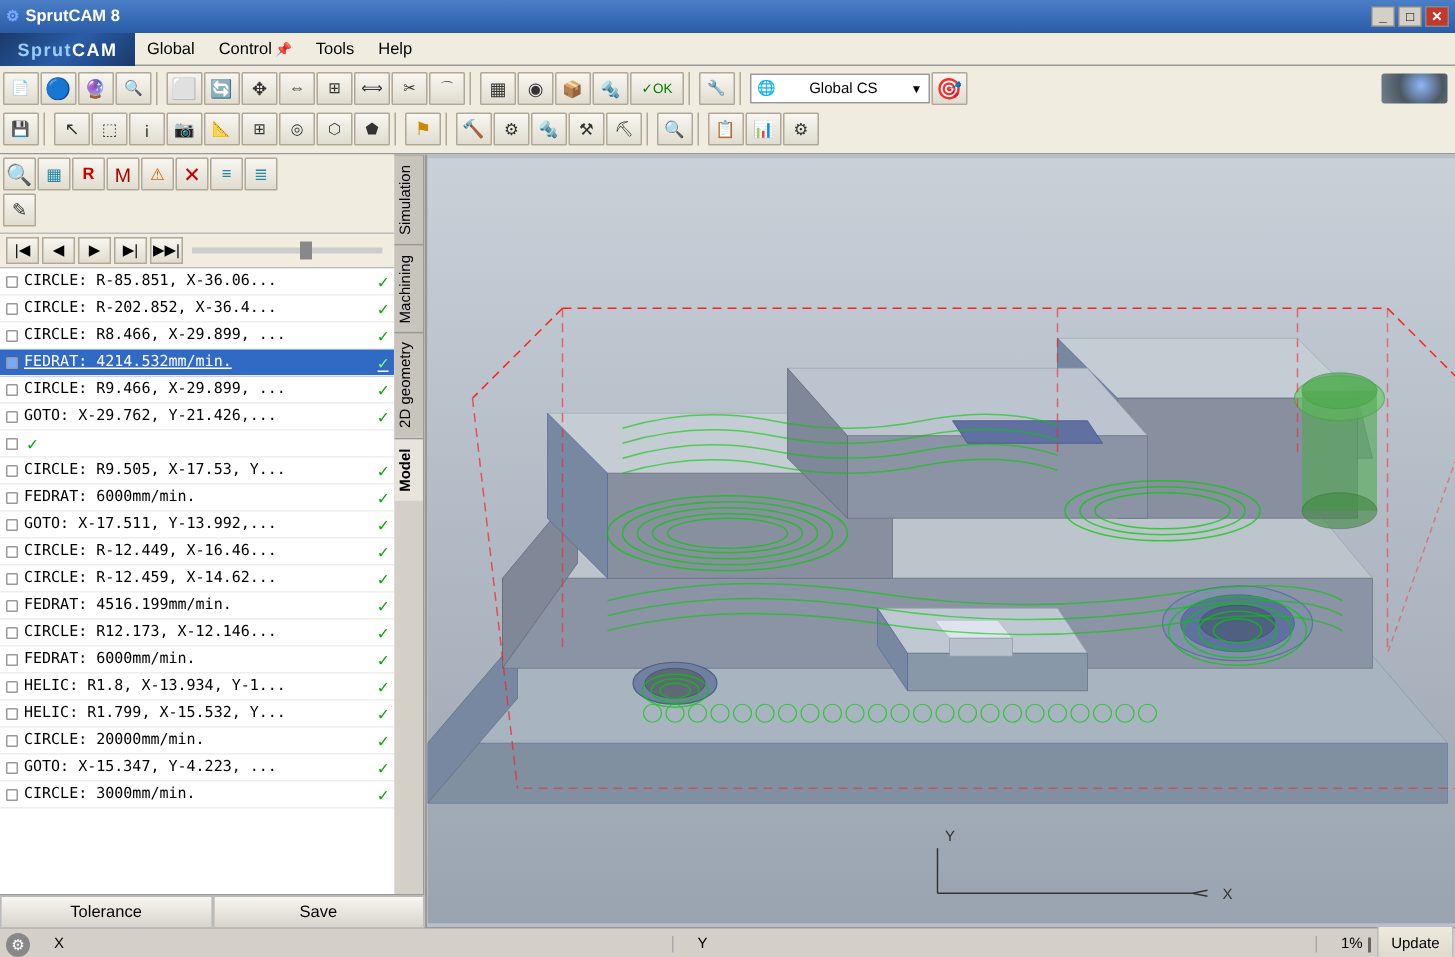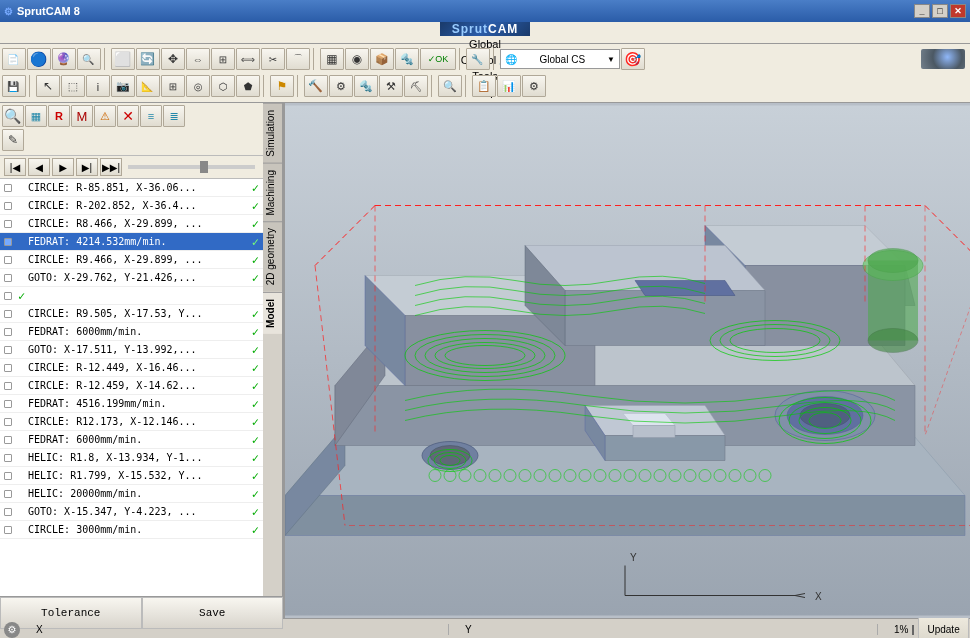--- a/index.html
+++ b/index.html
@@ -30,21 +30,20 @@
     }
     .title-btn.close { background: #c0392b; color: white; }
 
     
     .menu-bar {
       height: 22px;
       background: #f0ece0;
       display: flex;
       align-items: center;
       border-bottom: 1px solid #999;
-      flex-direction: column;
     }
     .menu-logo {
       width: 90px;
       height: 22px;
       background: linear-gradient(135deg, #1a3a6a 0%, #2a5ca8 50%, #1a3a6a 100%);
       display: flex; align-items: center; justify-content: center;
       color: #4af; font-weight: bold; font-size: 13px; letter-spacing: 1px;
     }
     .menu-logo span.sprt { color: #7ad; }
     .menu-logo span.cam { color: #fff; }
@@ -212,57 +211,55 @@
     }
     .code-item {
       display: flex;
       align-items: center;
       height: 18px;
       padding: 0 4px;
       border-bottom: 1px solid #eee;
       cursor: pointer;
       white-space: nowrap;
     }
-    .code-item.selected { background: #316ac5; color: white; }
+    .code-item.selected { background: #316ac5; color: white; text-decoration: underline; }
     .code-item .bullet {
       width: 8px; height: 8px;
       border: 1px solid #999;
       border-radius: 1px;
       margin-right: 4px;
       flex-shrink: 0;
     }
     .code-item .code-text {
       flex: 1;
       overflow: hidden;
       text-overflow: ellipsis;
-      margin-left: 12px;
     }
     .code-item .check {
       color: #0a0;
       font-size: 12px;
       margin-left: 2px;
     }
     .code-item.selected .check { color: #7f7; }
 
     
     .left-bottom {
       display: flex;
       border-top: 1px solid #999;
       background: #d4d0c8;
       height: 22px;
     }
     .left-bottom-btn {
       flex: 1;
-      height: 32px;
+      height: 22px;
       background: linear-gradient(to bottom, #f8f6f0 0%, #d8d4cc 100%);
       border: 1px solid #bbb;
       display: flex; align-items: center; justify-content: center;
       cursor: pointer;
       font-size: 11px;
-      font-family: Liberation Mono, monospace;
     }
 
     
     .viewport {
       flex: 1;
       background: #b8bfc8;
       position: relative;
       overflow: hidden;
     }
 
@@ -548,21 +545,21 @@
               <span class="code-text">HELIC: R1.8, X-13.934, Y-1...</span>
               <span class="check">✓</span>
             </div>
             <div class="code-item">
               <div class="bullet"></div>
               <span class="code-text">HELIC: R1.799, X-15.532, Y...</span>
               <span class="check">✓</span>
             </div>
             <div class="code-item">
               <div class="bullet"></div>
-              <span class="code-text">HELIC: 20000mm/min.</span>
+              <span class="code-text">CIRCLE: 20000mm/min.</span>
               <span class="check">✓</span>
             </div>
             <div class="code-item">
               <div class="bullet"></div>
               <span class="code-text">GOTO: X-15.347, Y-4.223, ...</span>
               <span class="check">✓</span>
             </div>
             <div class="code-item">
               <div class="bullet"></div>
               <span class="code-text">CIRCLE: 3000mm/min.</span>

